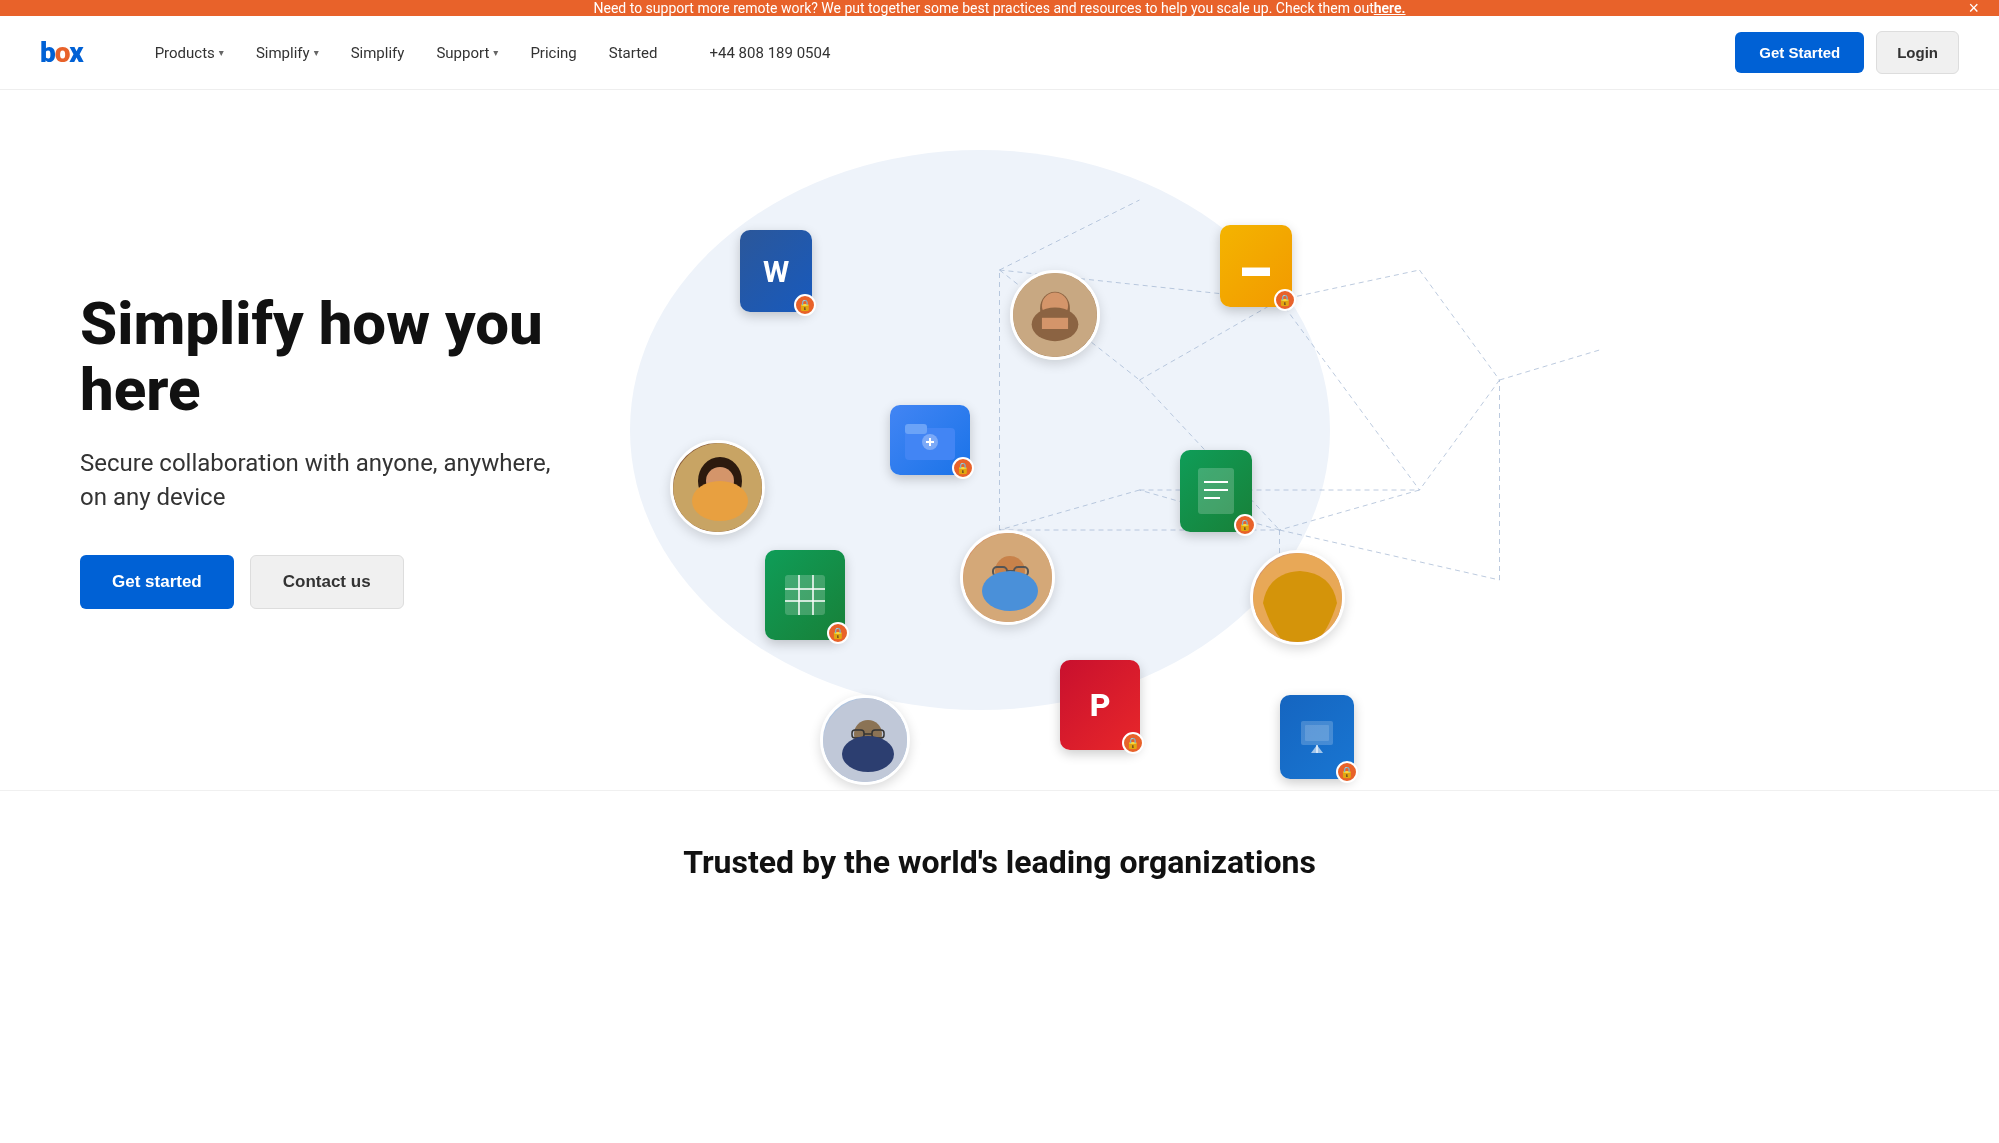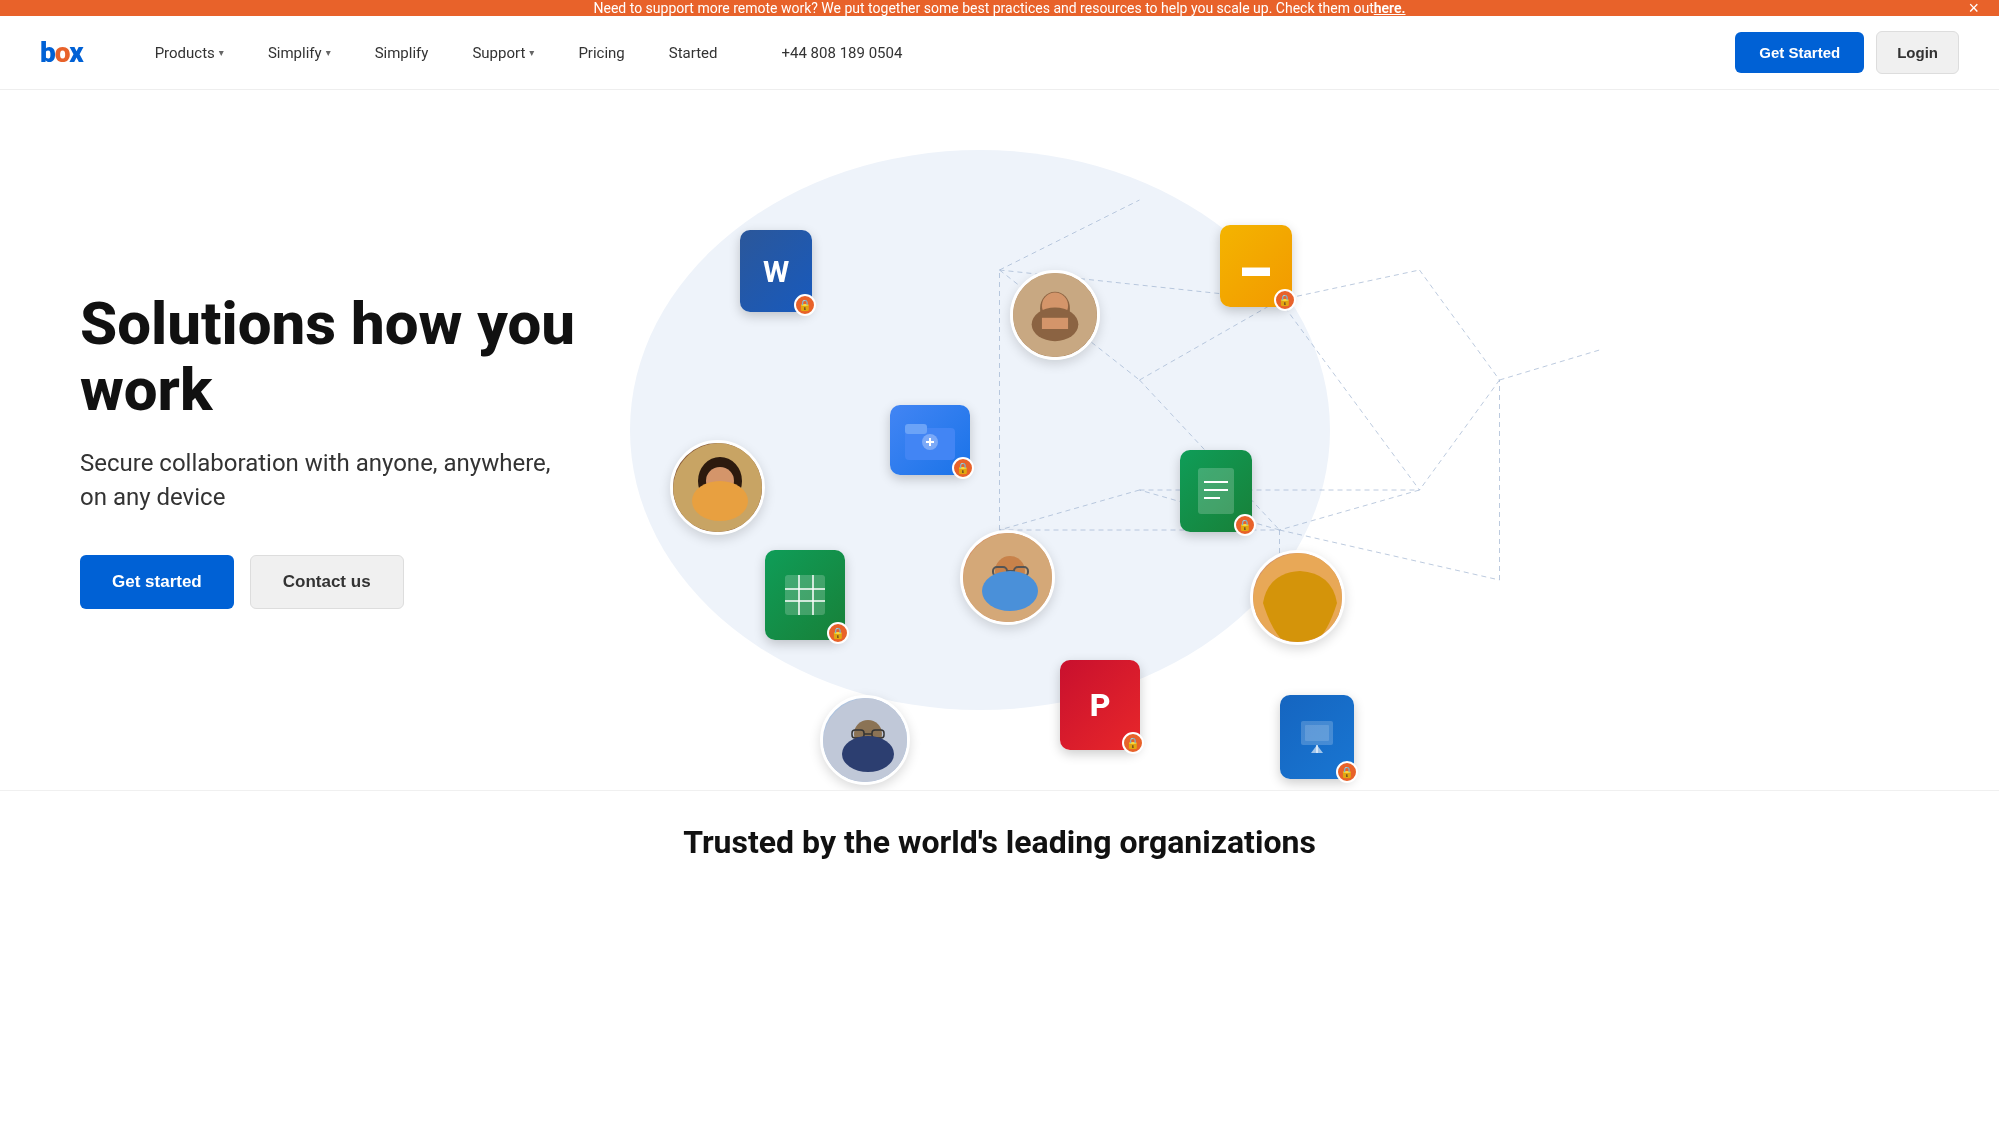--- a/index.html
+++ b/index.html
@@ -44,21 +44,21 @@
       font-size: 28px;
       font-weight: 900;
       color: #0061D5;
       margin-right: 60px;
       letter-spacing: -1px;
     }
     .logo span { color: #0061D5; }
     .nav-links {
       display: flex;
       align-items: center;
-      gap: 20px;
+      gap: 8px;
       flex: 1;
     }
     .nav-item {
       display: flex;
       align-items: center;
       gap: 4px;
       padding: 8px 12px;
       color: #333;
       font-size: 15px;
       cursor: pointer;
@@ -218,21 +218,21 @@
       top: 0;
       left: 0;
       width: 100%;
       height: 100%;
       pointer-events: none;
     }
 
     
     .trusted {
       text-align: center;
-      padding: 32px 80px 20px;
+      padding: 52px 80px 20px;
       border-top: 1px solid #f0f0f0;
     }
     .trusted-title {
       font-size: 32px;
       font-weight: 700;
       color: #111;
     }
 
     
     .file-pdf { background: linear-gradient(135deg, #C8102E, #E8272A); }
@@ -287,21 +287,21 @@
     <span class="nav-phone">+44 808 189 0504</span>
   </div>
   <div class="nav-actions">
     <button class="btn-primary">Get Started</button>
     <button class="btn-secondary">Login</button>
   </div>
 </nav>
 
 <section class="hero">
   <div class="hero-left">
-    <h1 class="hero-title">Solutions how you work</h1>
+    <h1 class="hero-title">Simplify how you here</h1>
     <p class="hero-subtitle">Secure collaboration with anyone, anywhere, on any device</p>
     <div class="hero-buttons">
       <button class="hero-btn-primary">Get started</button>
       <button class="hero-btn-secondary">Contact us</button>
     </div>
   </div>
 
   <div class="hero-right">
     <div class="hero-blob"></div>
 

